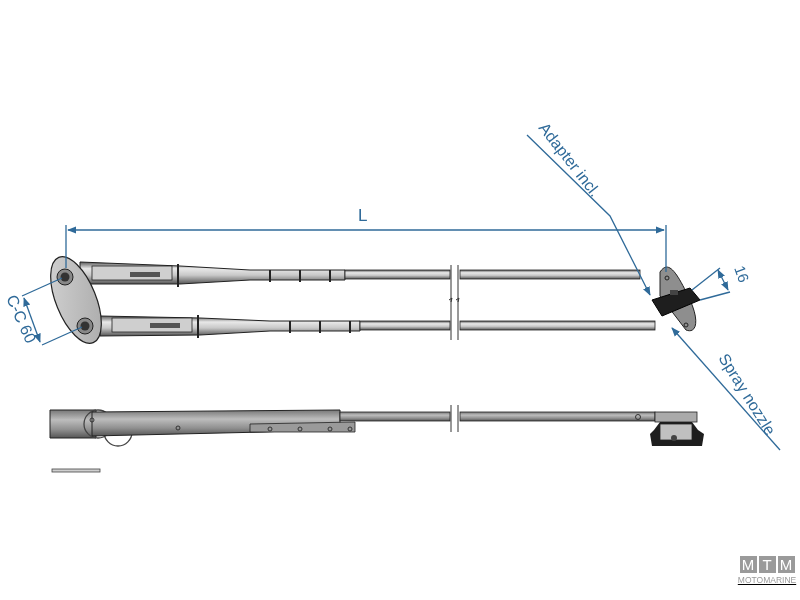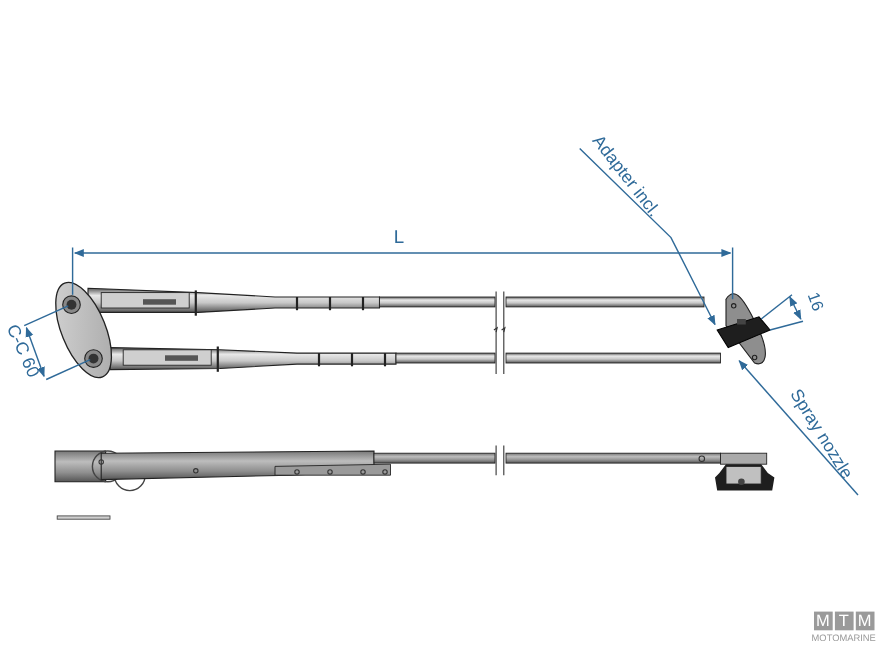--- a/index.html
+++ b/index.html
@@ -1,19 +1,19 @@
 <!DOCTYPE html>
 <html><head>
   <meta charset="utf-8">
   <style>
     html,body{margin:0;padding:0;background:#fff;}
     body{width:800px;height:600px;overflow:hidden;position:relative;font-family:"Liberation Sans",sans-serif;}
     #drawing{position:absolute;left:0;top:0;width:800px;height:600px;}
     .dimtext{font-family:"Liberation Sans",sans-serif;fill:#2f6a99;}
-    .logo{position:absolute;left:736px;top:556px;width:62px;text-align:center;}
+    .logo{position:absolute;left:736px;top:556px;width:62px;text-align:center;text-decoration:underline;}
     .logo-box{display:inline-block;width:17px;height:17px;background:#9a9a9a;color:#fff;font-size:15px;line-height:17px;margin:0 1px;font-family:"Liberation Sans",sans-serif;}
     .logo-sub{font-size:8.5px;color:#9a9a9a;letter-spacing:0px;margin-top:1px;font-family:"Liberation Sans",sans-serif;}
   </style>
 </head>
 <body>
 
 <svg id="drawing" viewBox="0 0 800 600" xmlns="http://www.w3.org/2000/svg">
   <defs>
     <linearGradient id="rodGrad" x1="0" y1="0" x2="0" y2="1">
       <stop offset="0" stop-color="#5a5a5a"></stop>

